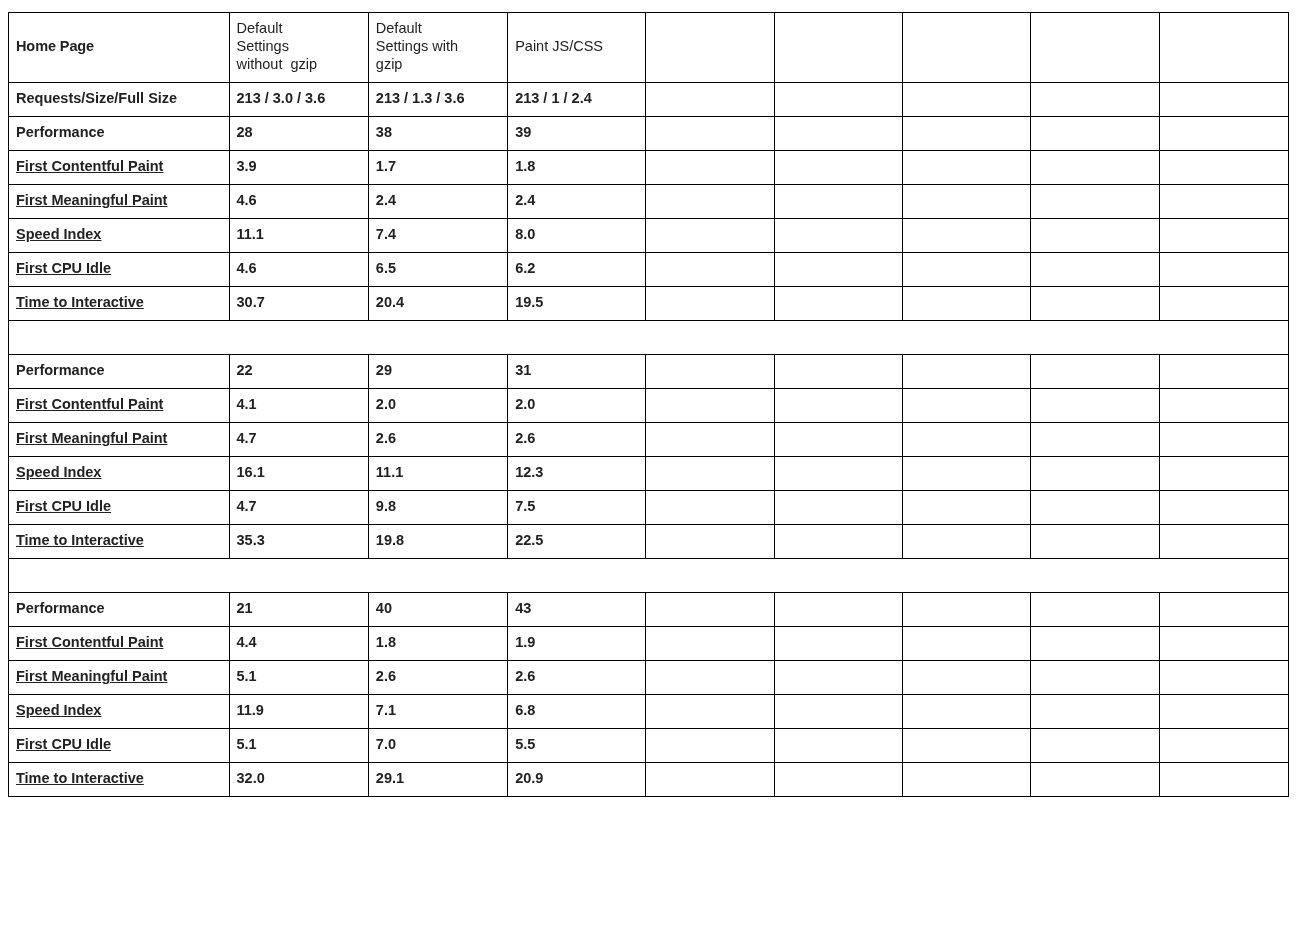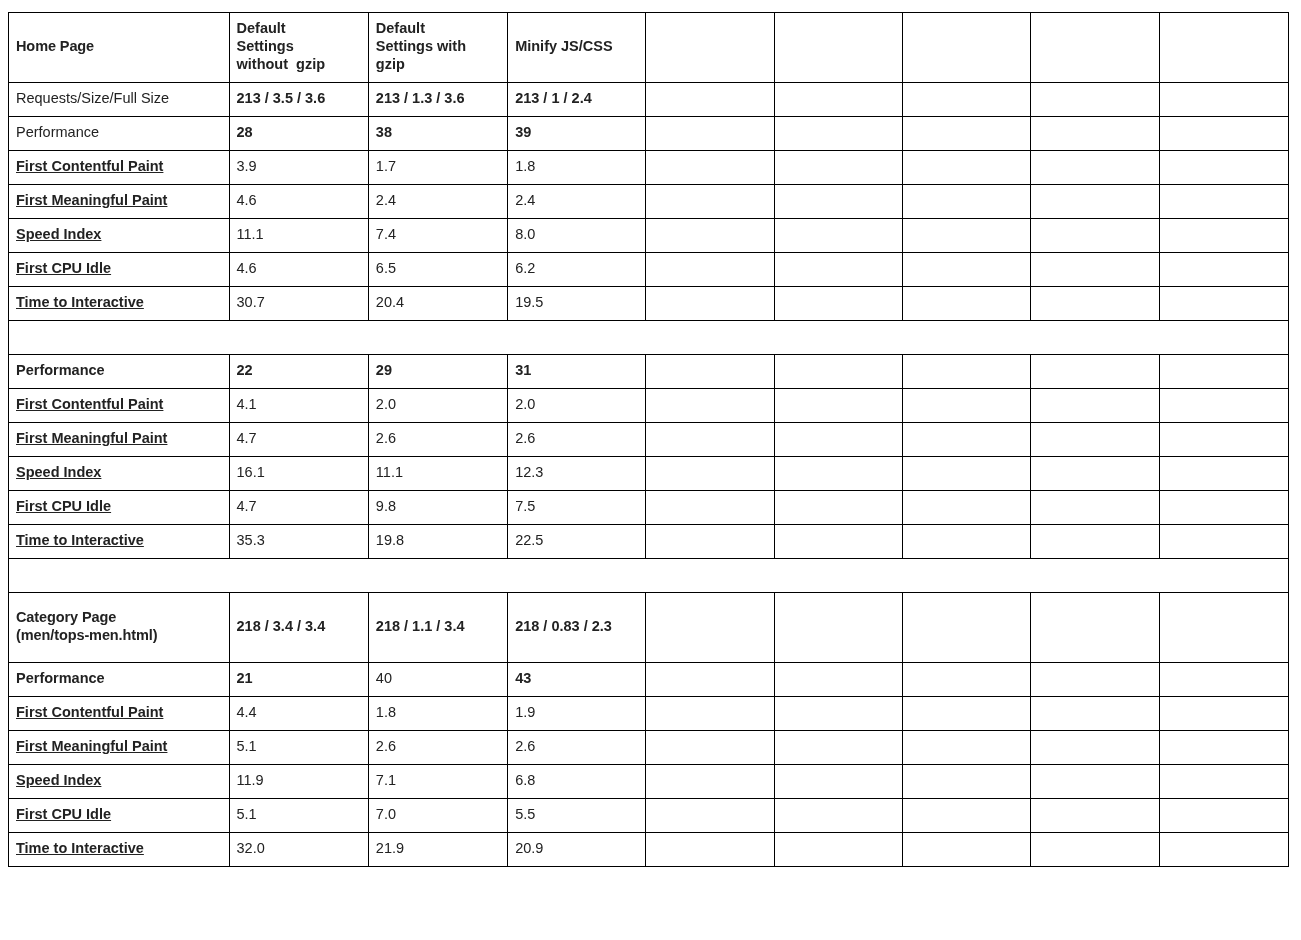--- a/index.html
+++ b/index.html
@@ -46,52 +46,52 @@
   col.c-empty-last { width: 129px; }
 
   
   .sect-title {
     font-weight: bold;
     font-size: 17px;
     color: #1a1a1a;
     letter-spacing: -0.1px;
   }
   .hdr {
-    font-weight: bold;
+    font-weight: normal;
     font-size: 15px;
     color: #1a1a1a;
     line-height: 1.24;
   }
   .hdr-row td { height: 62px; vertical-align: top; padding-top: 7px; }
   .sect-row td { height: 62px; vertical-align: top; padding-top: 9px; }
 
   .label-plain {
     color: #434343;
-    font-weight: normal;
+    font-weight: bold;
     font-size: 14.5px;
   }
   .label-strong {
     color: #1a1a1a;
     font-weight: bold;
     font-size: 14.5px;
   }
   .metric-link {
     color: #1155cc;
     font-weight: bold;
     font-size: 14.5px;
     text-decoration: underline;
     cursor: pointer;
   }
   .val-bold {
     font-weight: bold;
     color: #1a1a1a;
     font-size: 14.5px;
   }
   .val-num {
-    font-weight: normal;
+    font-weight: bold;
     font-size: 13.5px;
   }
   .cl-red   { color: #a61c1c; }
   .cl-orange{ color: #e07b15; }
   .cl-green { color: #16793a; }
   .cl-black { color: #1a1a1a; }
 
   tr.data-row td { height: 26px; }
   tr.spacer-row td { height: 26px; border-left-color: #000; border-right-color: #000; }
   td.spacer-cell { border: 1px solid #000000; }
@@ -115,30 +115,30 @@
     </colgroup>
     <tbody id="tbody">
         <tr class="hdr-row">
           <td class="sect-title">Home Page</td>
           <td class="hdr">Default
 Settings
 without  gzip</td>
           <td class="hdr">Default
 Settings with
 gzip</td>
-          <td class="hdr">Minify JS/CSS</td>
+          <td class="hdr">Paint JS/CSS</td>
           <td class="blank"></td>
           <td class="blank"></td>
           <td class="blank"></td>
           <td class="blank"></td>
           <td class="blank"></td>
         </tr>
         <tr class="data-row">
           <td class="label-plain">Requests/Size/Full Size</td>
-          <td class="val-bold cl-black">213 / 3.5 / 3.6</td>
+          <td class="val-bold cl-black">213 / 3.0 / 3.6</td>
           <td class="val-bold cl-black">213 / 1.3 / 3.6</td>
           <td class="val-bold cl-black">213 / 1 / 2.4</td>
           <td class="blank"></td>
           <td class="blank"></td>
           <td class="blank"></td>
           <td class="blank"></td>
           <td class="blank"></td>
         </tr>
         <tr class="data-row">
           <td class="label-plain">Performance</td>
@@ -271,32 +271,20 @@
           <td class="val-num cl-red">22.5</td>
           <td class="blank"></td>
           <td class="blank"></td>
           <td class="blank"></td>
           <td class="blank"></td>
           <td class="blank"></td>
         </tr>
         <tr class="spacer-row">
           <td colspan="9" class="spacer-cell">&nbsp;</td>
         </tr>
-        <tr class="sect-row">
-          <td class="sect-title">Category Page
-(men/tops-men.html)</td>
-          <td class="val-bold">218 / 3.4 / 3.4</td>
-          <td class="val-bold">218 / 1.1 / 3.4</td>
-          <td class="val-bold">218 / 0.83 / 2.3</td>
-          <td class="blank"></td>
-          <td class="blank"></td>
-          <td class="blank"></td>
-          <td class="blank"></td>
-          <td class="blank"></td>
-        </tr>
         <tr class="data-row">
           <td class="label-strong">Performance</td>
           <td class="val-bold cl-black">21</td>
           <td class="val-num cl-green">40</td>
           <td class="val-bold cl-black">43</td>
           <td class="blank"></td>
           <td class="blank"></td>
           <td class="blank"></td>
           <td class="blank"></td>
           <td class="blank"></td>
@@ -341,21 +329,21 @@
           <td class="val-num cl-orange">5.5</td>
           <td class="blank"></td>
           <td class="blank"></td>
           <td class="blank"></td>
           <td class="blank"></td>
           <td class="blank"></td>
         </tr>
         <tr class="data-row">
           <td class="metric-link">Time to Interactive</td>
           <td class="val-num cl-red">32.0</td>
-          <td class="val-num cl-red">21.9</td>
+          <td class="val-num cl-red">29.1</td>
           <td class="val-num cl-red">20.9</td>
           <td class="blank"></td>
           <td class="blank"></td>
           <td class="blank"></td>
           <td class="blank"></td>
           <td class="blank"></td>
         </tr>
       </tbody>
   </table>
 </div>

